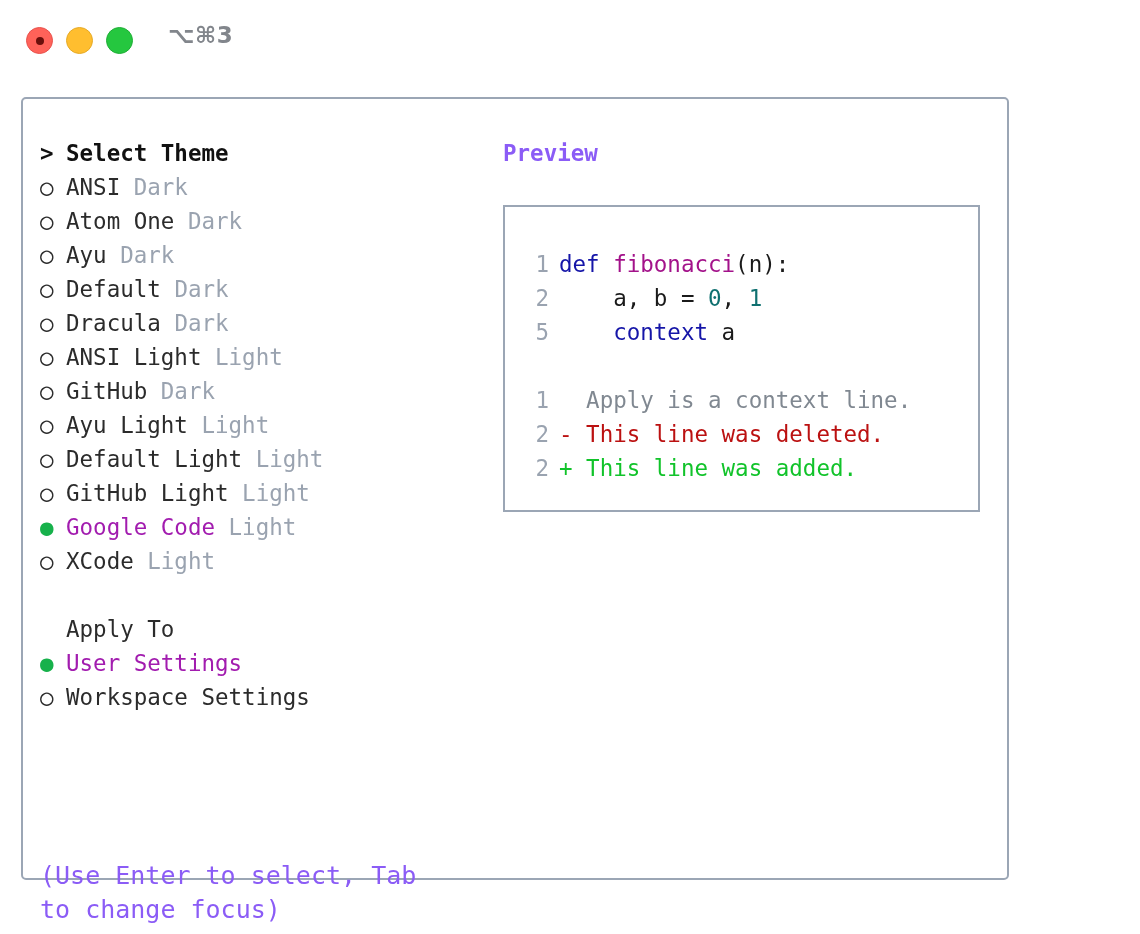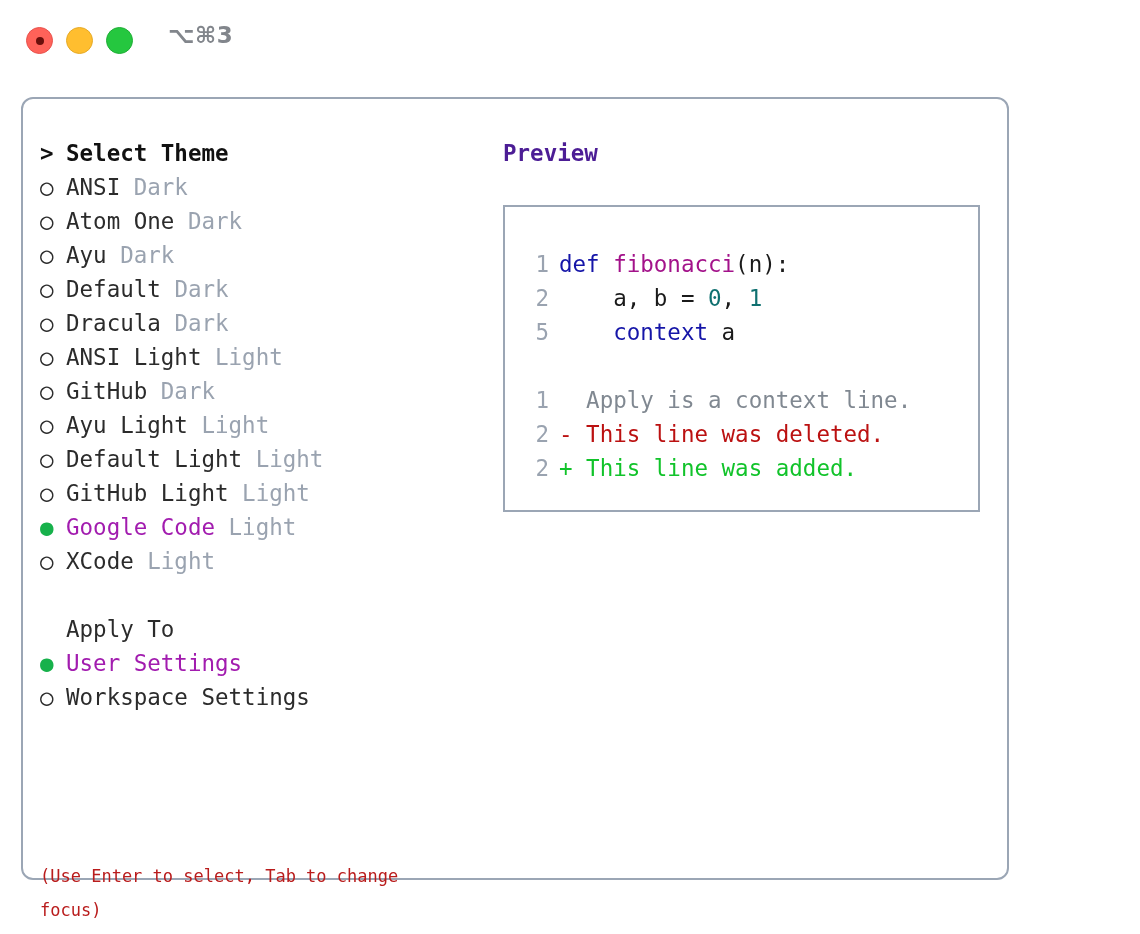--- a/index.html
+++ b/index.html
@@ -65,21 +65,21 @@
   }
 
   
   #panel {
     position: absolute;
     left: 21px;
     top: 97px;
     width: 988px;
     height: 783px;
     border: 2px solid #9ba6b5;
-    border-radius: 12px;
+    border-radius: 5px;
     background: #ffffff;
     box-sizing: border-box;
   }
 
   
   #left-col {
     position: absolute;
     left: 17px;
     top: 37px;
     width: 440px;
@@ -112,36 +112,36 @@
   .name.sel  { color: #a21caf; }
   .cat       { color: #9aa3b0; }
 
   .spacer-row { height: 34px; }
 
   #hint {
     position: absolute;
     left: 17px;
     top: 760px;
     width: 420px;
-    font-size: 17px;
-    line-height: 34px;
-    color: #b91c1c;
+    font-size: 25px;
+    line-height: 34px;
+    color: #8b5cf6;
   }
 
   
   #right-col {
     position: absolute;
     left: 480px;
     top: 37px;
     width: 490px;
   }
   #preview-title {
     font-size: 22.5px;
     font-weight: 700;
-    color: #4c1d95;
+    color: #8b5cf6;
     line-height: 34px;
   }
 
   #preview-box {
     position: absolute;
     left: 480px;
     top: 106px;
     width: 477px;
     height: 307px;
     border: 2px solid #9ba6b5;

